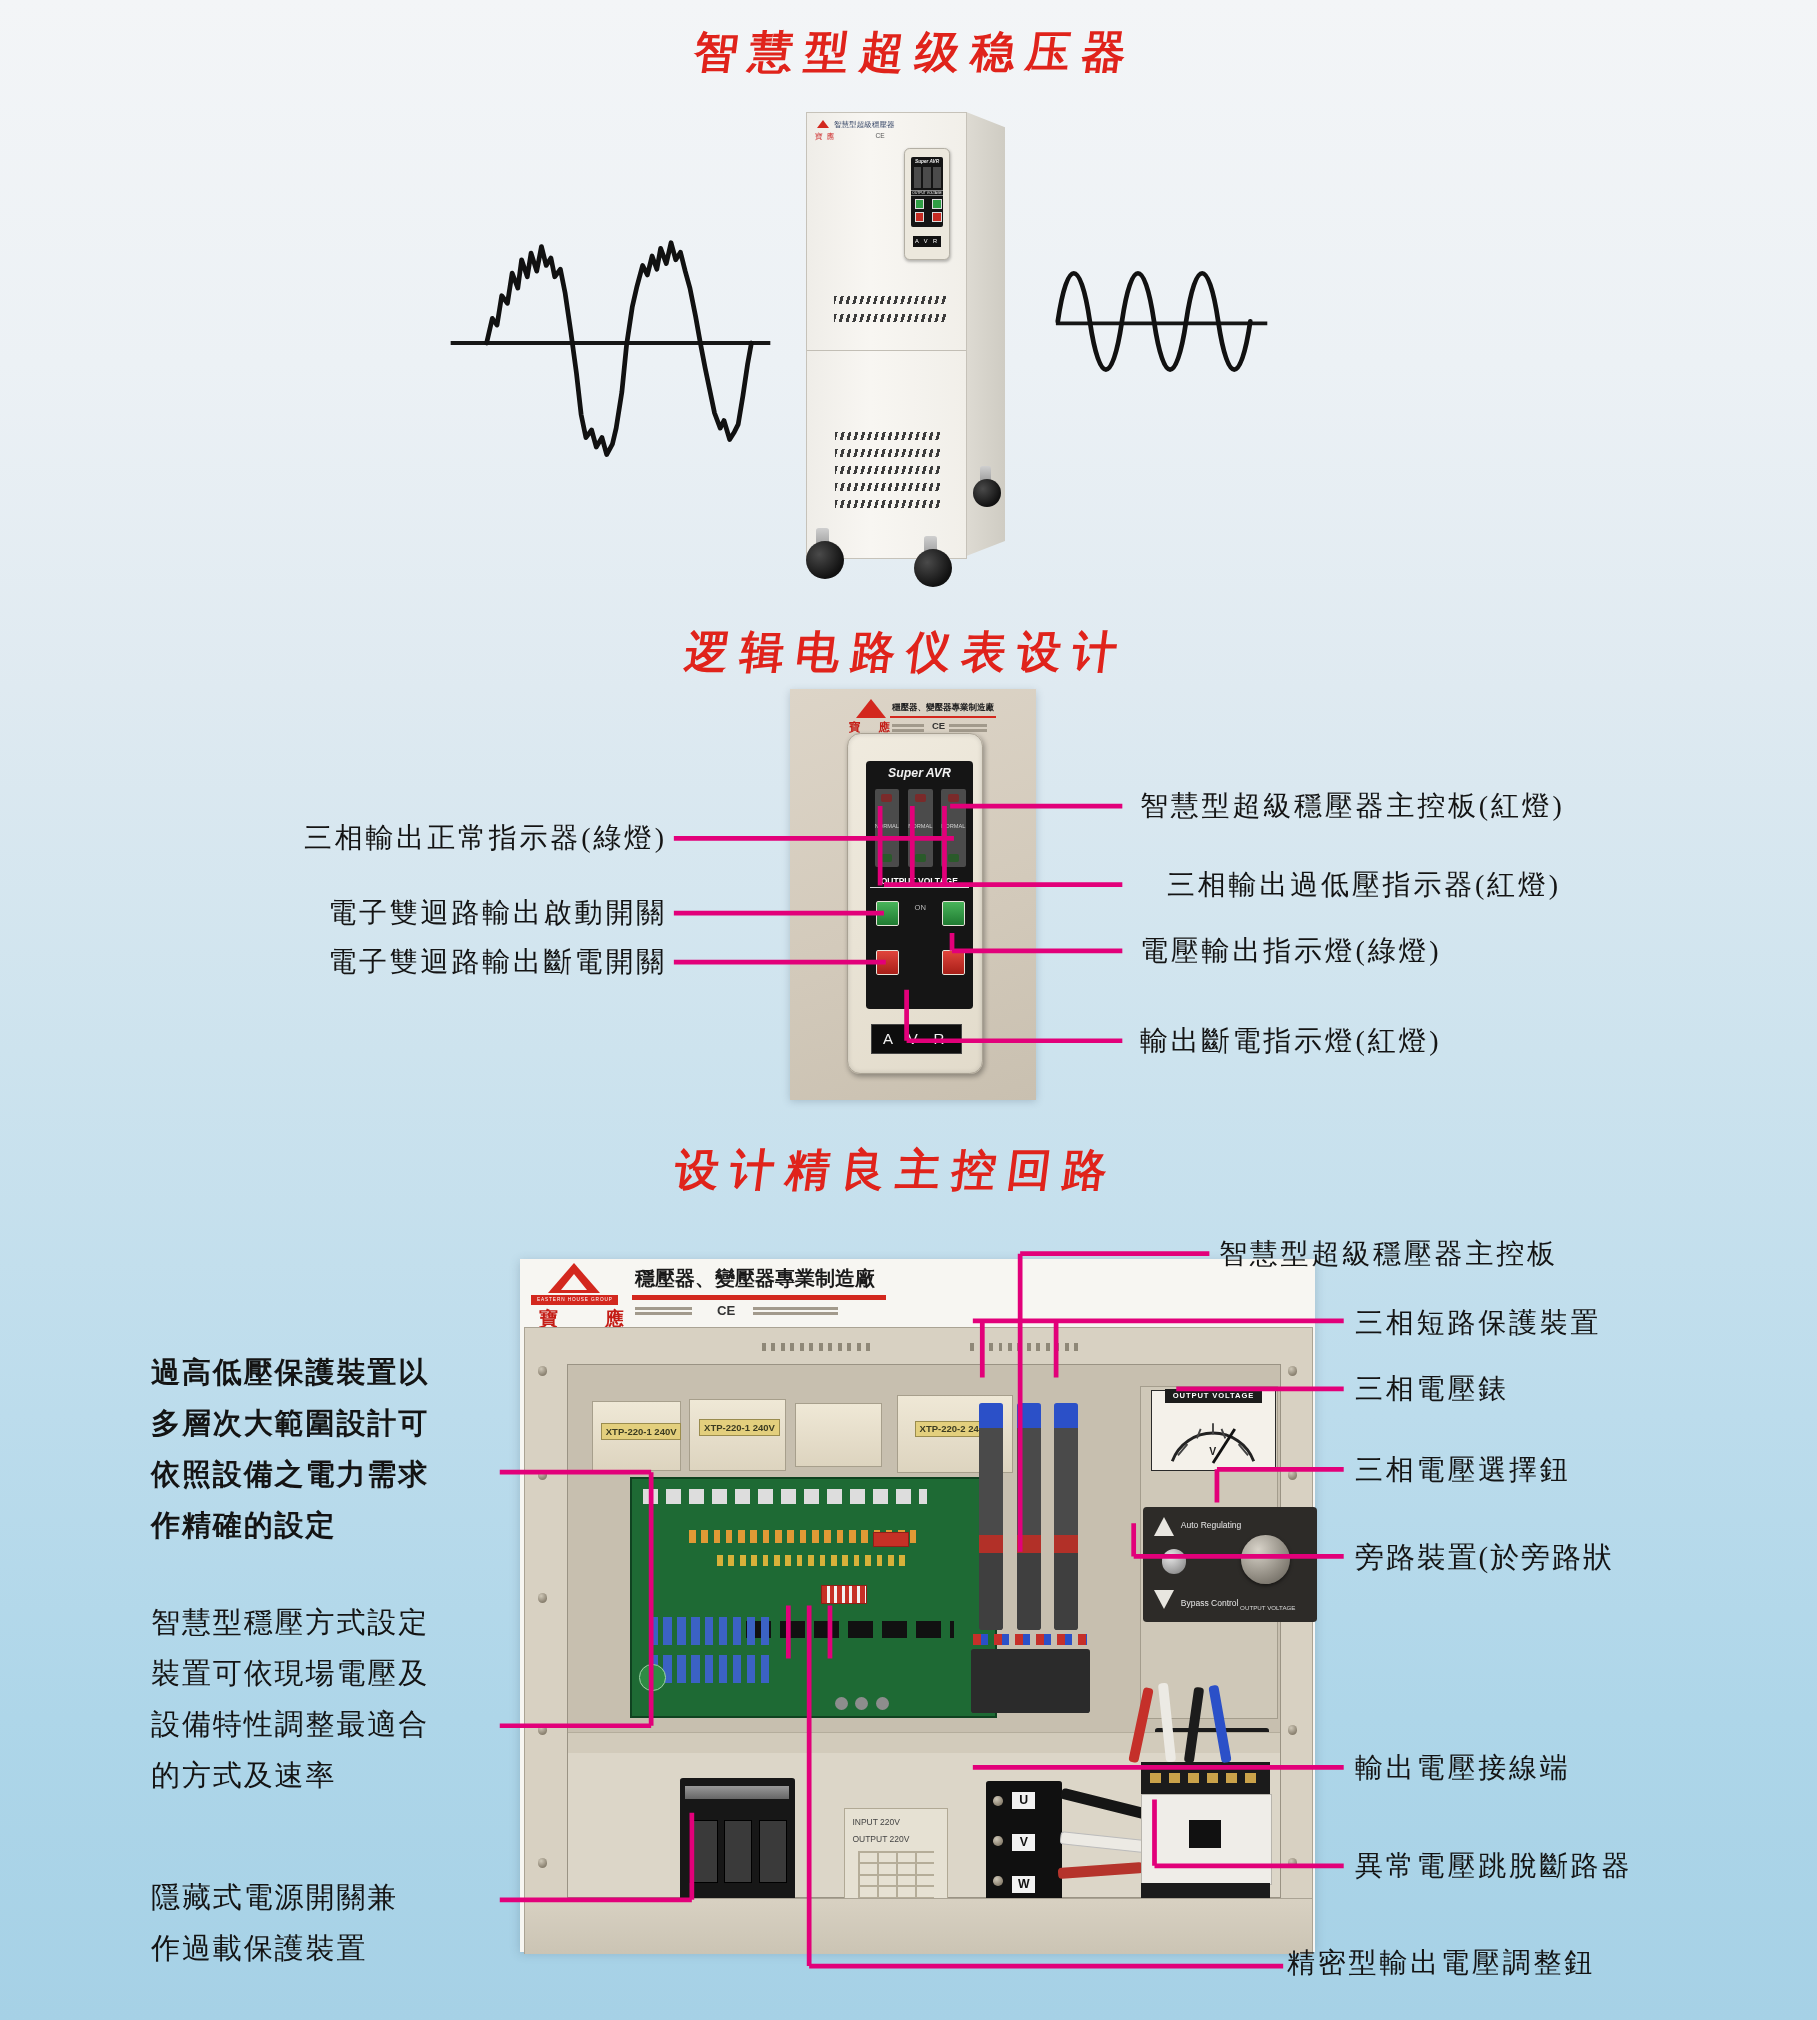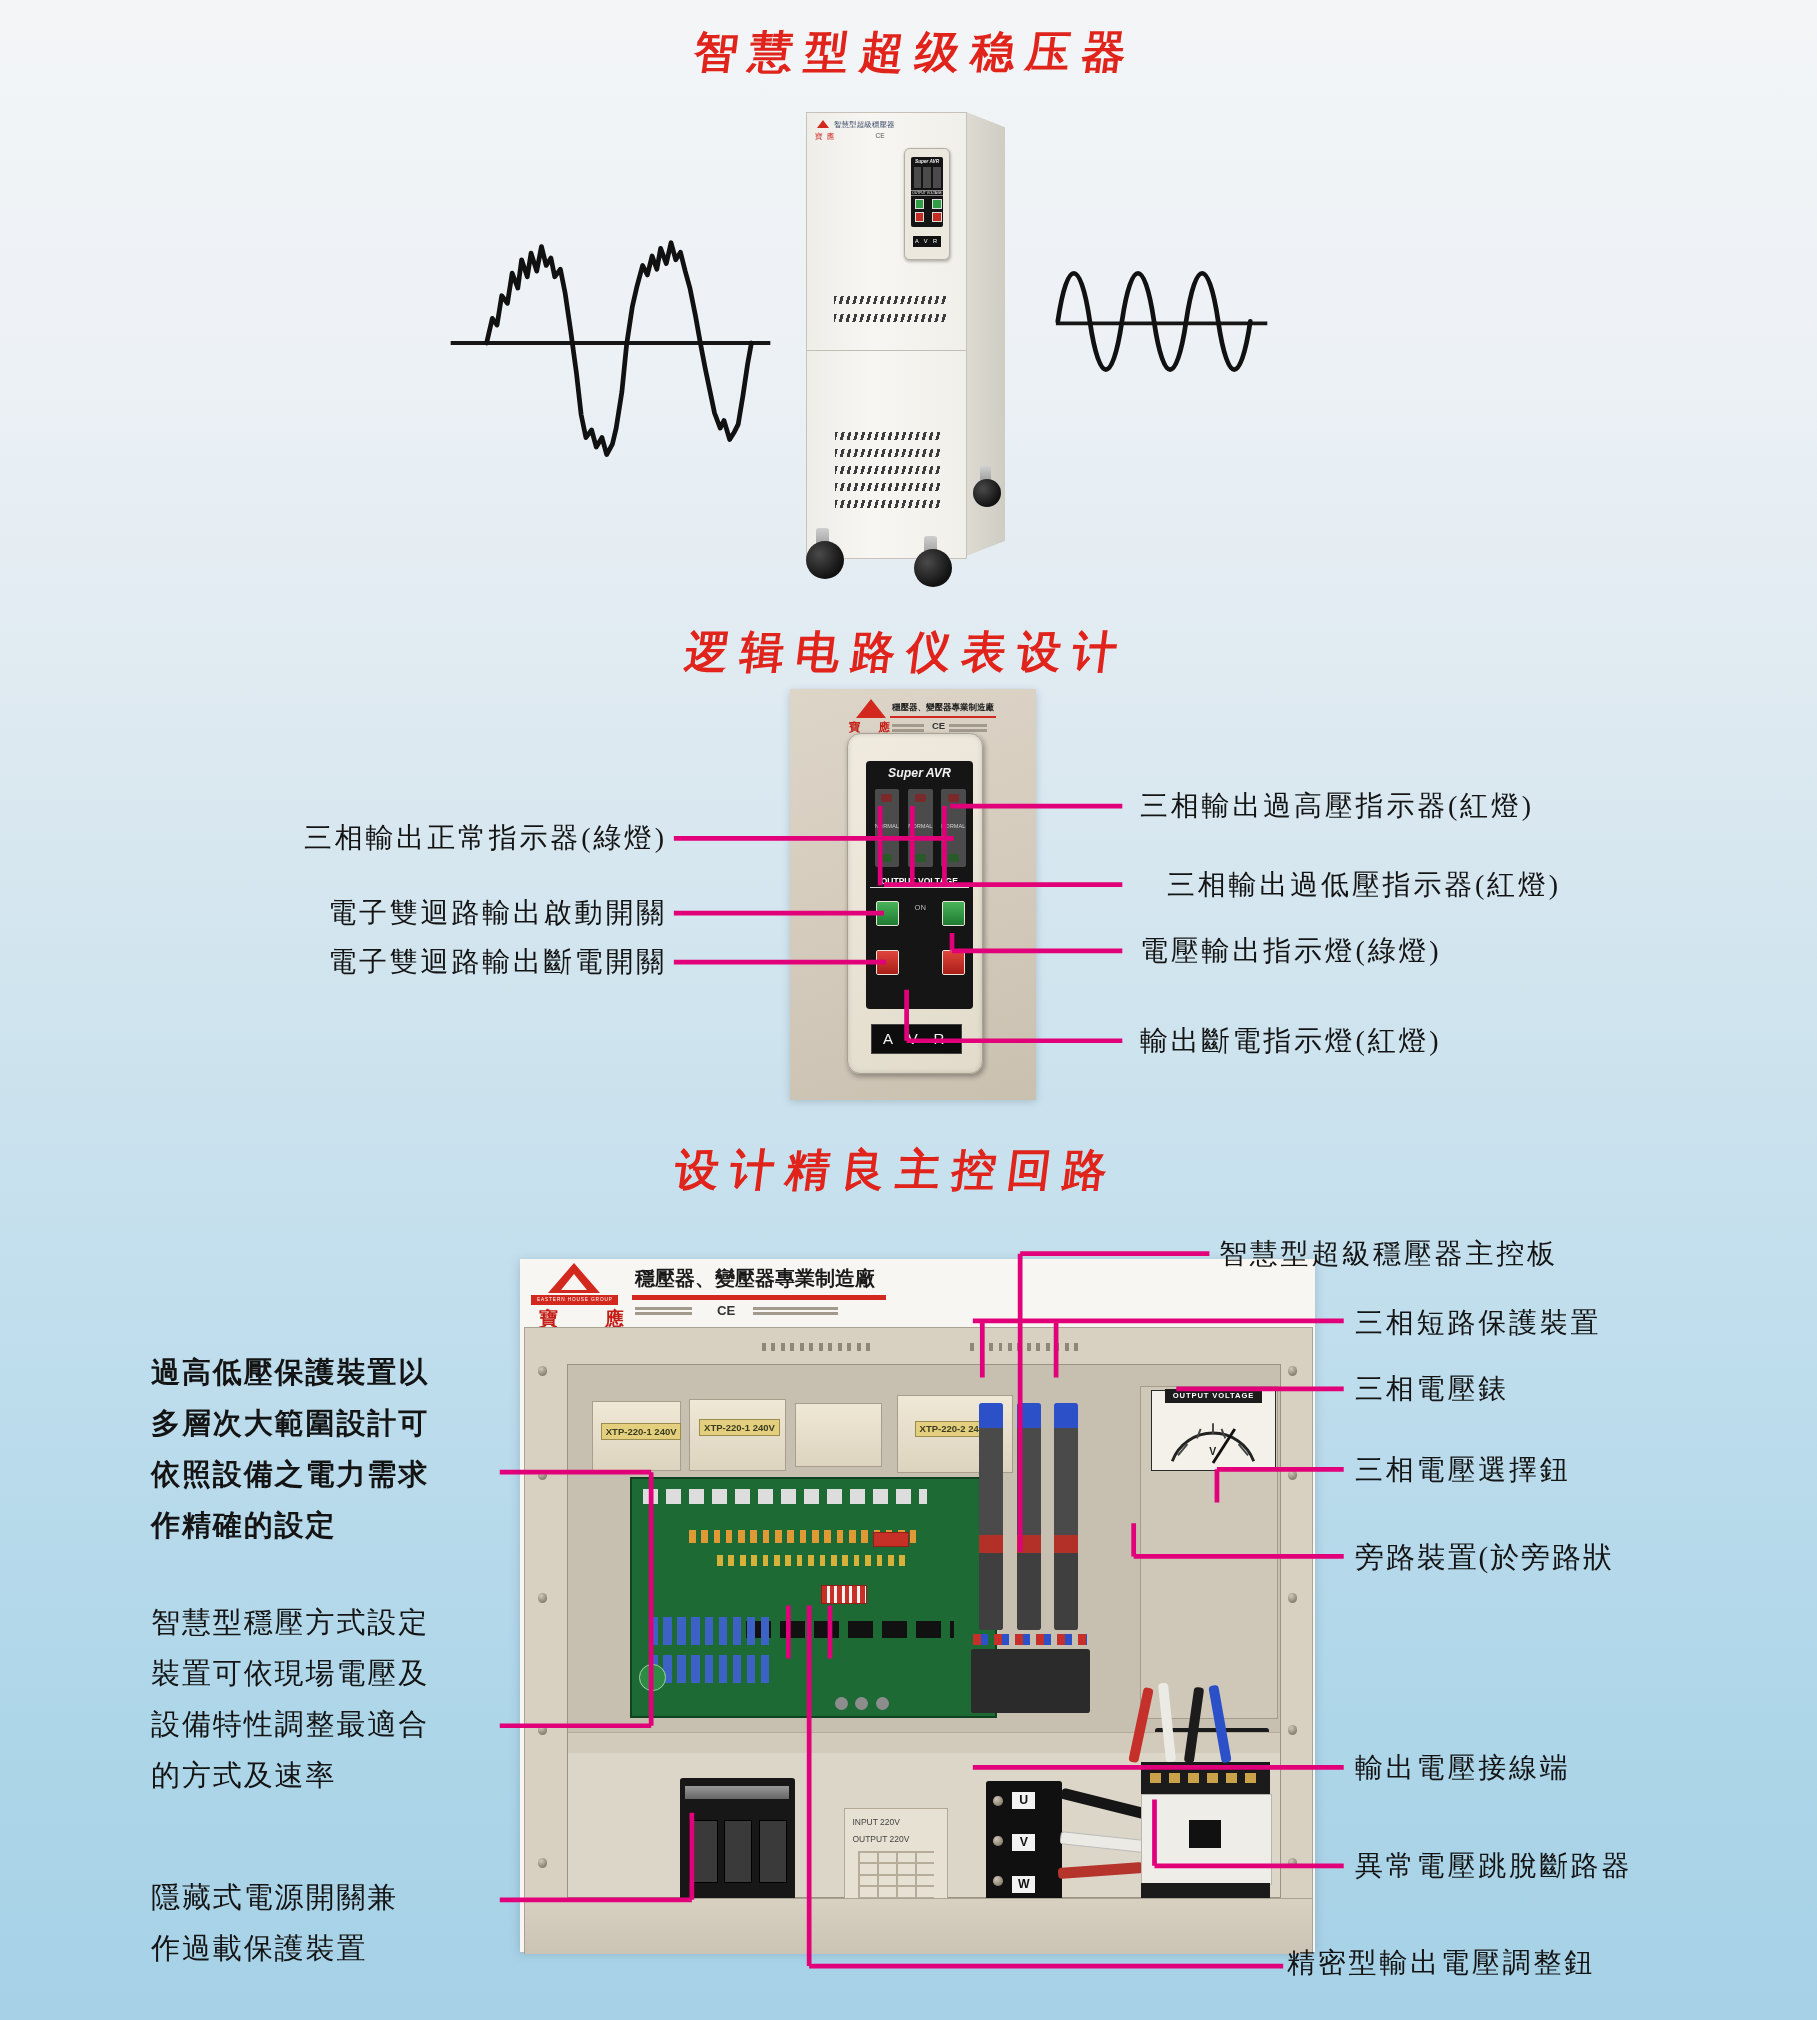--- a/index.html
+++ b/index.html
@@ -177,21 +177,21 @@
       <div class="btn r" style="left:9.5px;top:189px;"></div>
       <div class="btn r" style="left:76px;top:189px;"></div>
     </div>
     <div class="a" style="left:23px;top:290px;width:89px;height:28px;background:#0d0d0d;border:0.9px solid #444;color:#f2f2f2;font-size:15px;letter-spacing:5.7px;text-align:center;line-height:28px;">A V R</div>
   </div>
 </div>
 
 <div class="a ser cap rt" style="right:1150px;top:821px;">三相輸出正常指示器(綠燈)</div>
 <div class="a ser cap rt" style="right:1150px;top:896px;">電子雙迴路輸出啟動開關</div>
 <div class="a ser cap rt" style="right:1150px;top:945px;">電子雙迴路輸出斷電開關</div>
-<div class="a ser cap" style="left:1140px;top:789px;">三相輸出過高壓指示器(紅燈)</div>
+<div class="a ser cap" style="left:1140px;top:789px;">智慧型超級穩壓器主控板(紅燈)</div>
 <div class="a ser cap" style="left:1167px;top:868px;">三相輸出過低壓指示器(紅燈)</div>
 <div class="a ser cap" style="left:1140px;top:934px;">電壓輸出指示燈(綠燈)</div>
 <div class="a ser cap" style="left:1140px;top:1024px;">輸出斷電指示燈(紅燈)</div>
 
 <div class="hd" style="left:675px;top:1141px;">设计精良主控回路</div>
 
 <div class="photo3">
 
   <div class="a" style="left:28px;top:3.8px;">
     <div class="redtri"></div>
@@ -263,20 +263,29 @@
 
       <div class="a" style="left:572px;top:21px;width:136px;height:331px;background:#cfc8b8;border:0.9px solid #a49d8d;"></div>
       <div class="meter">
         <div class="a" style="left:13.2px;top:-1.9px;width:97px;height:14px;background:#1c1c1c;color:#fff;font-size:7.6px;font-weight:bold;text-align:center;line-height:14px;letter-spacing:0.9px;">OUTPUT VOLTAGE</div>
         <svg class="a" style="left:7.6px;top:15px;" width="108" height="61" viewBox="0 0 114 64">
           <path d="M14,58 A46,46 0 0 1 100,58" stroke="#222" stroke-width="3" fill="none"></path>
           <path d="M20,52 L30,40 M40,34 L44,24 M57,30 V18 M70,34 L66,24 M94,52 L84,40" stroke="#444" stroke-width="2"></path>
           <line x1="57" y1="60" x2="80" y2="24" stroke="#111" stroke-width="3"></line>
           <text x="53" y="52" font-size="11" fill="#222" font-weight="bold">V</text>
         </svg>
+      </div>
+      <div class="darkpan">
+        <div class="arrow-up a" style="left:11.4px;top:9.5px;"></div>
+        <div class="a" style="left:38px;top:13.2px;font-size:8.5px;color:#e8e8e8;white-space:nowrap;">Auto Regulating</div>
+        <div class="a" style="left:19px;top:42px;width:24.6px;height:24.6px;border-radius:50%;background:radial-gradient(circle at 35% 30%,#e8e8e8,#777);"></div>
+        <div class="arrow-dn a" style="left:11.4px;top:83px;"></div>
+        <div class="a" style="left:38px;top:91px;font-size:8.5px;color:#e8e8e8;white-space:nowrap;">Bypass Control</div>
+        <div class="knob" style="left:98px;top:28px;"></div>
+        <div class="a" style="left:87px;top:97px;width:76px;font-size:6.2px;color:#d8d8d8;text-align:center;white-space:nowrap;">OUTPUT VOLTAGE</div>
       </div>
       <div class="a" style="left:587px;top:363px;width:114px;height:34px;background:#1b1b1b;border-radius:2.8px;">
         <div class="a" style="left:7.6px;top:11.4px;width:98px;height:9.5px;background:repeating-linear-gradient(90deg,#caa24a 0 9.5px,transparent 9.5px 17px);"></div>
       </div>
 
       <div class="a" style="left:0;top:367px;width:712px;height:21px;background:#d2cbbb;border-top:0.9px solid #b4ad9c;border-bottom:0.9px solid #b4ad9c;"></div>
 
       <div class="a" style="left:0;top:388px;width:712px;height:144px;background:#dcd6c8;"></div>
 
       <div class="breaker">

